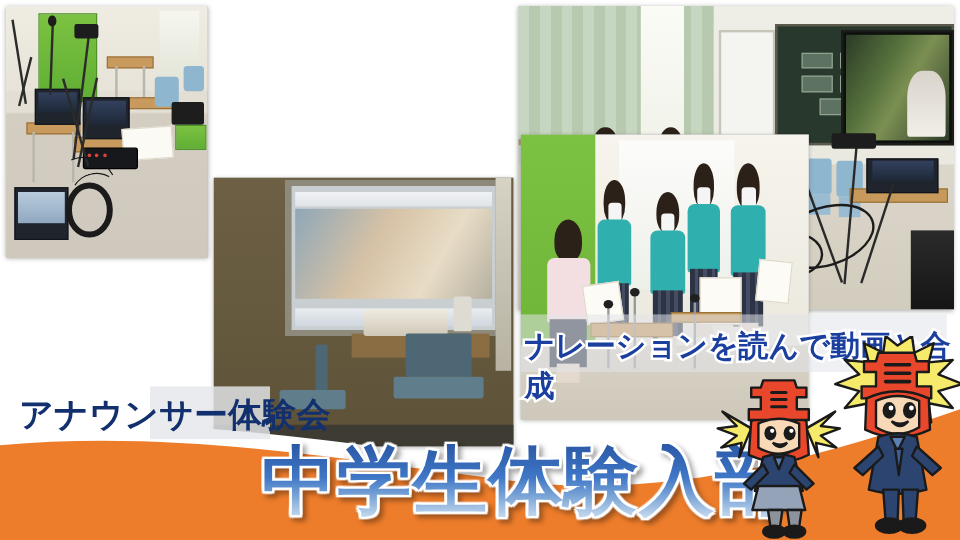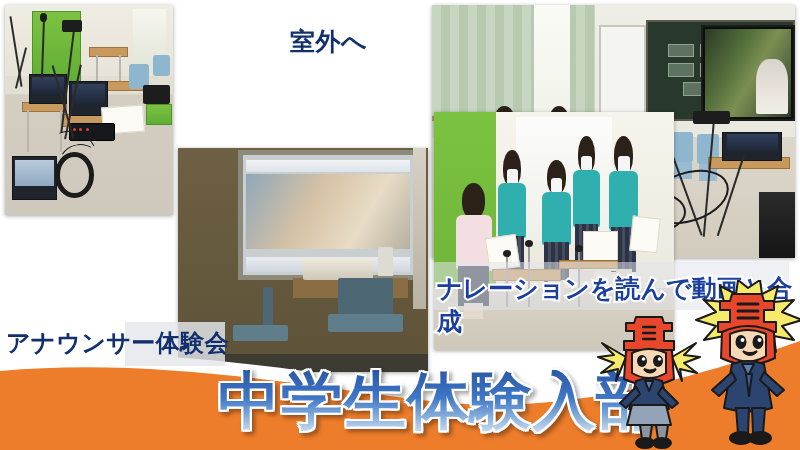--- a/index.html
+++ b/index.html
@@ -114,21 +114,21 @@
   .nr-desk{position:absolute;background:#c79a5c;border:1px solid #9a7239;}
   .nr-mic{position:absolute;width:2px;background:#9a9a9a;}
   .nr-mic::after{content:"";position:absolute;left:-3px;top:-5px;width:8px;height:7px;
       background:#202020;border-radius:50%;}
   .nr-script{position:absolute;background:#fcfbf6;border:1px solid #ddd8c9;}
 
   
   .cap-navy{position:absolute;color:#12306e;font-weight:700;line-height:1.12;
             letter-spacing:.5px;}
   #cap-indoor{left:290px;top:28px;font-size:25px;}
-  #cap-announcer{left:6px;top:330px;font-size:24px;z-index:7;}
+  #cap-announcer{left:16px;top:330px;font-size:28px;z-index:7;}
   #announcer-plate{position:absolute;left:125px;top:322px;width:100px;height:44px;
       background:rgba(228,230,234,.82);z-index:6;}
 
   #cap-narration{position:absolute;left:437px;top:272px;z-index:8;
       font-size:25px;font-weight:700;color:#1a3f9e;
       -webkit-text-stroke:4px #ffffff;paint-order:stroke fill;}
   #cap-narration span{position:relative;}
   #narration-plate{position:absolute;left:434px;top:262px;width:355px;height:48px;
       background:rgba(225,228,234,.55);z-index:7;}
 
@@ -353,21 +353,20 @@
   </div>
 
   <div id="banner">
     <svg viewBox="0 0 800 125" preserveAspectRatio="none">
       <path d="M0,44 C150,30 300,58 430,74 C560,90 690,52 800,14 L800,125 L0,125 Z" fill="#ee7d2b"></path>
       <path d="M0,33 C160,18 320,50 450,66 C580,82 700,44 800,6 L800,16 C690,54 560,92 430,76 C300,60 150,32 0,46 Z" fill="#ffffff"></path>
     </svg>
   </div>
 
   <div class="cap-navy" id="cap-indoor">
-    <div>室外へ</div>
   </div>
 
   <div id="narration-plate"></div>
   <div id="cap-narration">
     <span>ナレーションを読んで動画と合成</span>
   </div>
 
   <div id="announcer-plate"></div>
   <div class="cap-navy" id="cap-announcer">
     <span>アナウンサー体験会</span>

